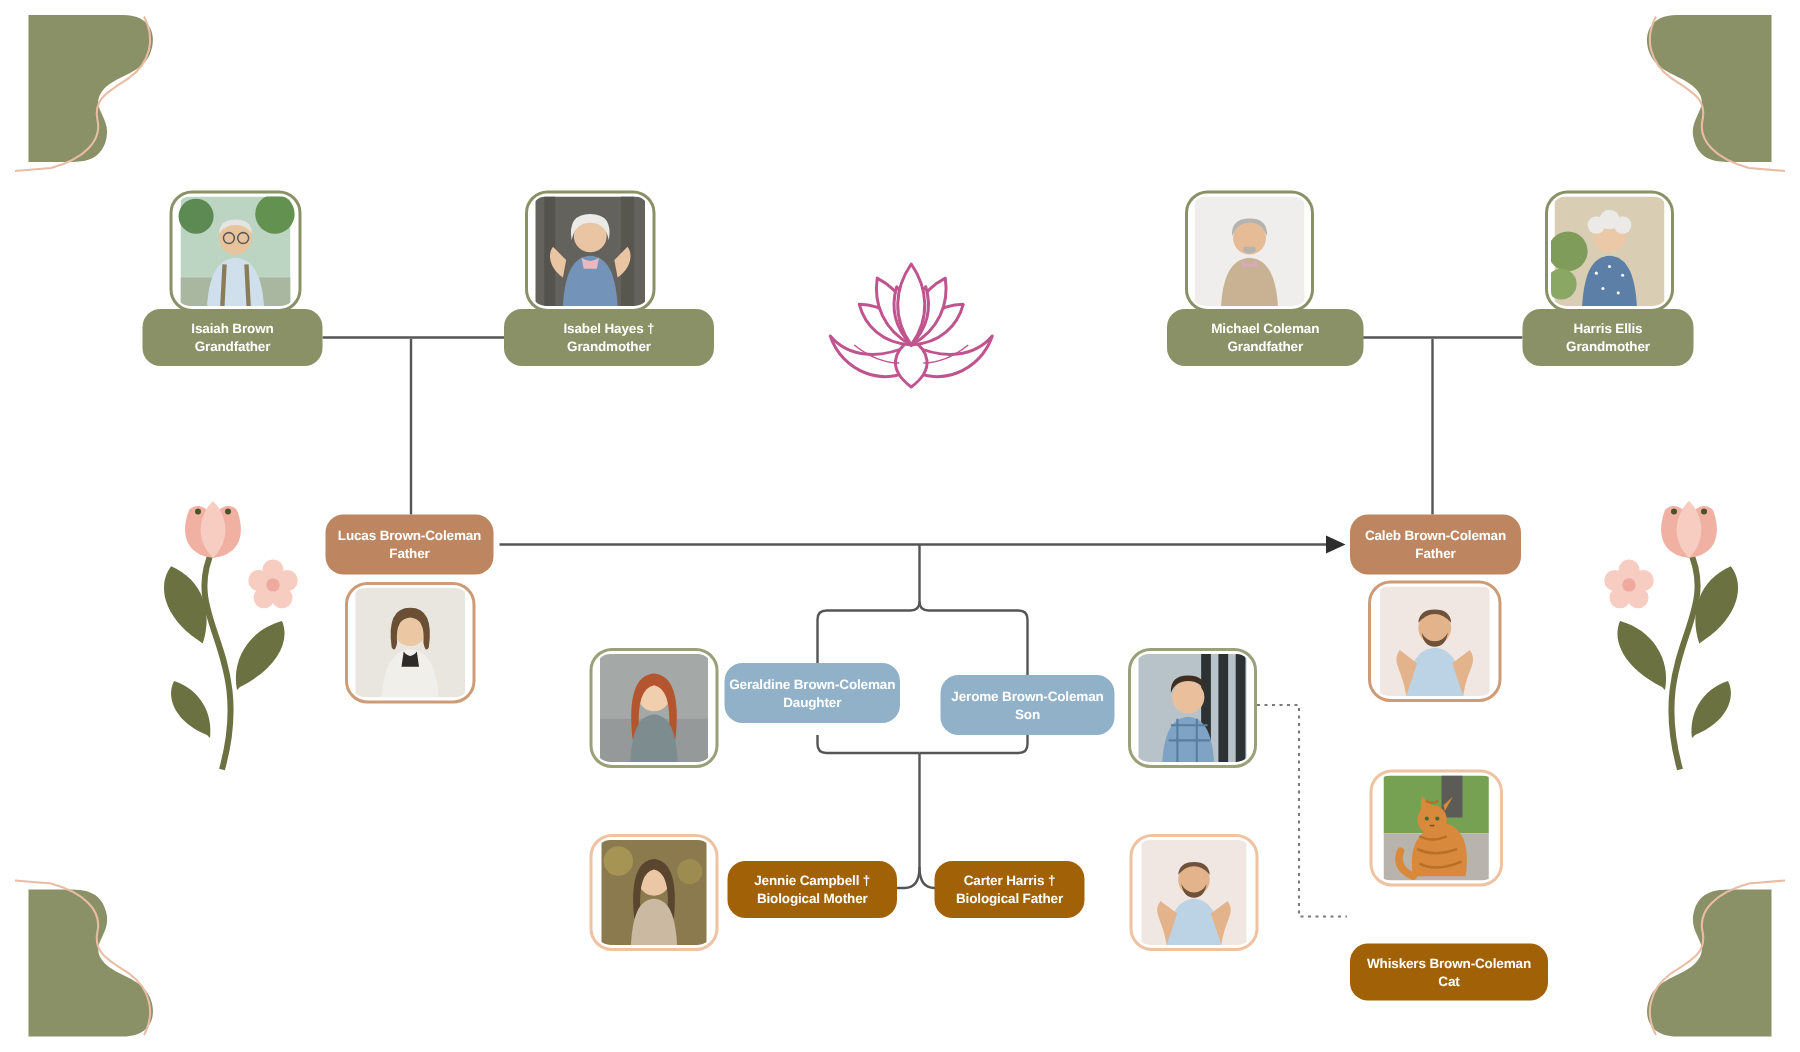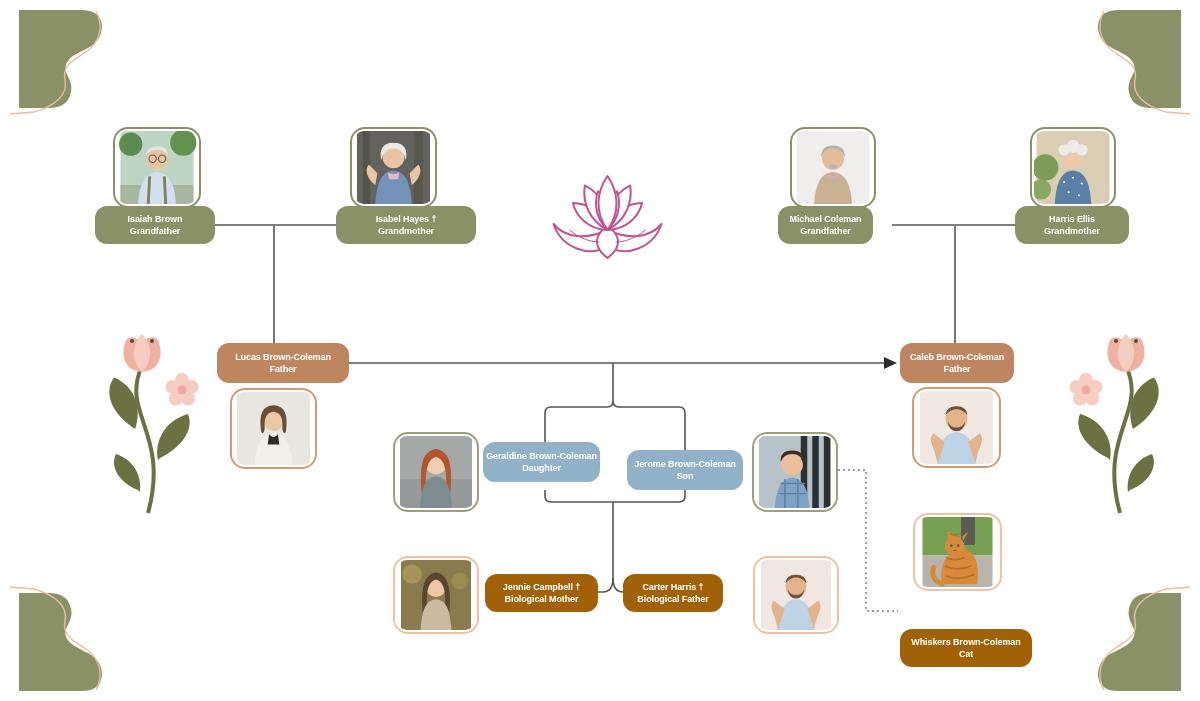--- a/index.html
+++ b/index.html
@@ -25,24 +25,24 @@
     position:absolute;z-index:3;background:#fff;border:2px solid #8A9166;
     border-radius:15px;padding:2px;box-sizing:border-box;
   }
   .photo svg{width:100%;height:100%;border-radius:10px;display:block;}
   
   .p-isaiah   {left:113px;top:127px;width:88px;height:81px;border-color:#8A9166;}
   .l-isaiah   {left:95px; top:206px;width:120px;height:38px;}
   .p-isabel   {left:350px;top:127px;width:87px;height:81px;border-color:#8A9166;}
   .l-isabel   {left:336px;top:206px;width:140px;height:38px;}
   .p-michael  {left:790px;top:127px;width:86px;height:81px;border-color:#8A9166;}
-  .l-michael  {left:778px;top:206px;width:95px;height:38px;}
+  .l-michael  {left:778px;top:206px;width:131px;height:38px;}
   .p-deidre   {left:1030px;top:127px;width:86px;height:81px;border-color:#8A9166;}
   .l-deidre   {left:1015px;top:206px;width:114px;height:38px;}
-  .l-lucas    {left:217px;top:343px;width:132px;height:40px;}
+  .l-lucas    {left:217px;top:343px;width:112px;height:40px;}
   .p-lucas    {left:230px;top:388px;width:87px;height:81px;border-color:#CE9B77;}
   .l-caleb    {left:900px;top:343px;width:114px;height:40px;}
   .p-caleb    {left:912px;top:387px;width:89px;height:81px;border-color:#CE9B77;}
   .p-geraldine{left:393px;top:432px;width:86px;height:80px;border-color:#9aa178;}
   .l-geraldine{left:483px;top:442px;width:117px;height:40px;}
   .l-jerome   {left:627px;top:450px;width:116px;height:40px;}
   .p-jerome   {left:752px;top:432px;width:86px;height:80px;border-color:#9aa178;}
   .p-jennie   {left:393px;top:556px;width:86px;height:78px;border-color:#EFC2A2;}
   .l-jennie   {left:485px;top:574px;width:113px;height:38px;}
   .l-carter   {left:623px;top:574px;width:100px;height:38px;}

